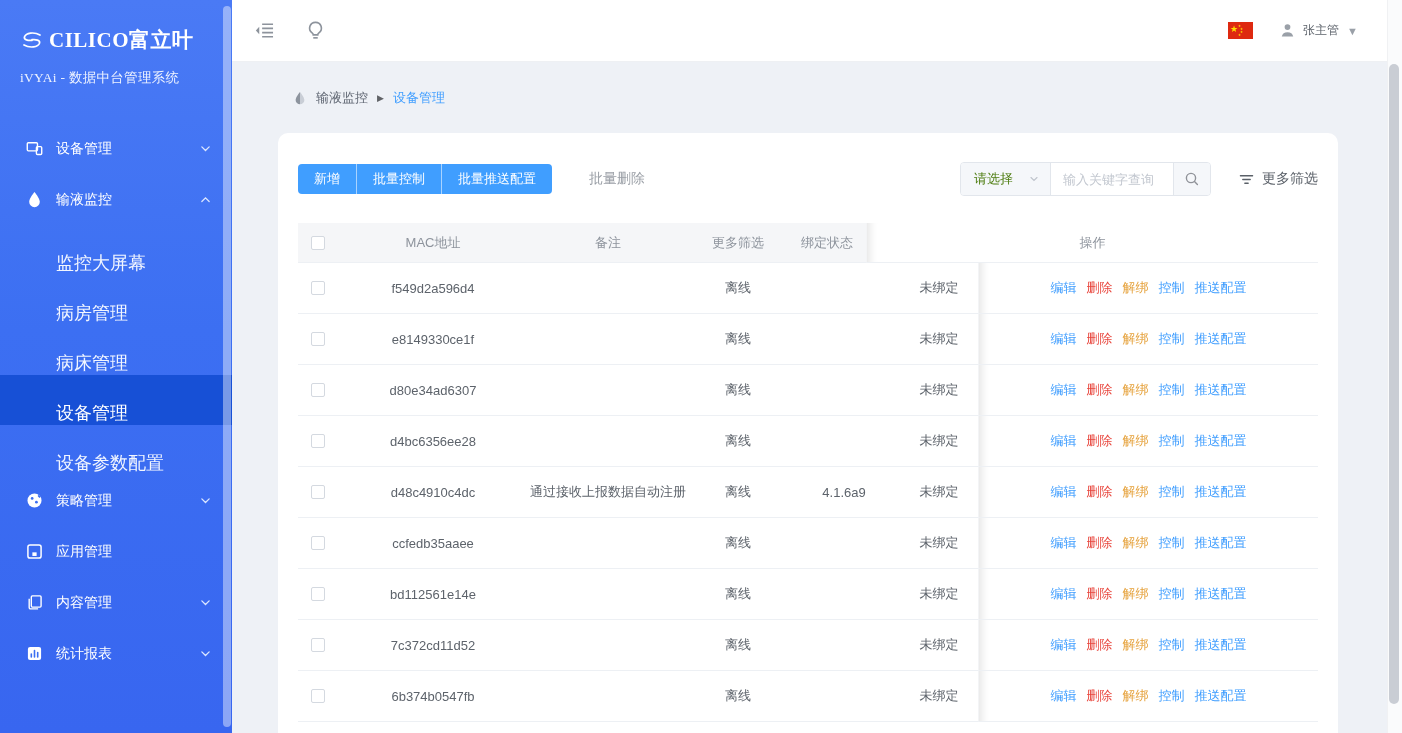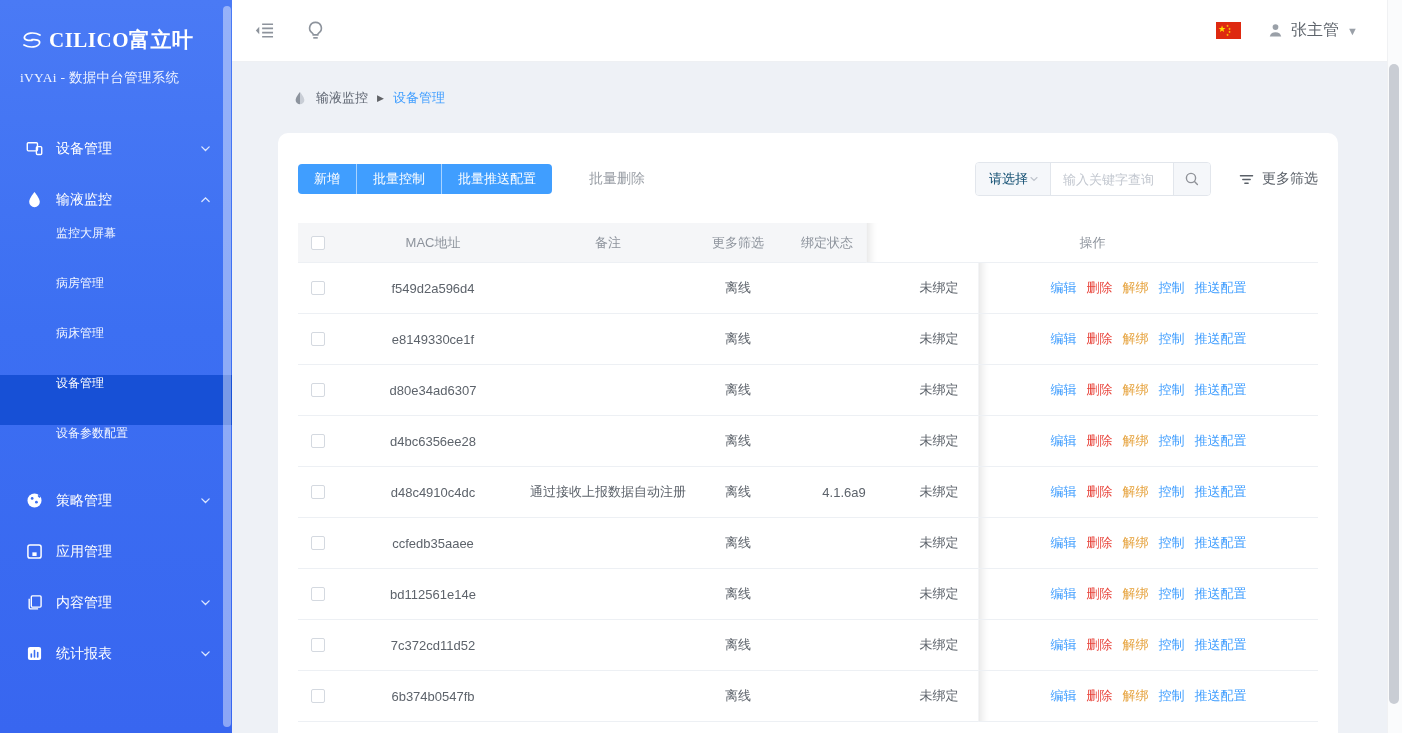--- a/index.html
+++ b/index.html
@@ -15,35 +15,35 @@
   .logo-mark { width:24px; height:24px; }
   .logo-text { font-size:21px; font-weight:bold; letter-spacing:.5px; }
   .logo-sub { font-size:13.5px; margin-top:15px; color:#eef3ff; letter-spacing:.3px; }
   .menu { margin-top:36px; }
   .menu-item { display:flex; align-items:center; height:51px; padding:0 20px 0 26px; font-size:14px; cursor:pointer; }
   .mi-icon { width:17px; height:17px; margin-right:13px; color:#fff; flex:none; }
   .mi-icon svg { width:100%; height:100%; }
   .mi-label { flex:1; }
   .mi-chevron { width:13px; height:13px; color:#dbe6ff; }
   .mi-chevron svg { width:100%; height:100%; }
-  .submenu-item { height:50px; display:flex; align-items:flex-start; padding-left:56px; font-size:12px; color:#f2f6ff; cursor:pointer; }
+  .submenu-item { height:50px; display:flex; align-items:flex-end; padding-left:56px; font-size:18px; color:#f2f6ff; cursor:pointer; }
   .submenu-item.active { background:#1750D6; color:#fff; }
   .side-scroll { position:absolute; top:6px; bottom:6px; right:1px; width:8px; border-radius:4px;
     background:rgba(255,255,255,.42); }
 
   
   .topbar { margin-left:232px; height:62px; background:#fff; display:flex; align-items:center;
     padding:0 22px; border-bottom:1px solid #eef0f3; }
   .tb-icon { width:21px; height:21px; color:#8d939c; cursor:pointer; }
   .tb-icon svg { width:100%; height:100%; }
   .tb-icon + .tb-icon { margin-left:30px; }
   .tb-right { margin-left:auto; display:flex; align-items:center; margin-right:22px; }
   .flag { width:25px; height:17px; cursor:pointer; }
   .user-ic { width:17px; height:17px; margin-left:26px; }
-  .user-name { font-size:16px; color:#5d636b; margin-left:7px; cursor:pointer; }
+  .user-name { font-size:12px; color:#5d636b; margin-left:7px; cursor:pointer; }
   .caret { font-size:11px; color:#9aa0a8; margin-left:8px; cursor:pointer; }
 
   
   .content { margin-left:232px; }
   .breadcrumb { display:flex; align-items:center; height:71px; padding-left:61px; font-size:13px; color:#5f6672; }
   .bc-icon { width:14px; height:14px; margin-right:9px; }
   .bc-sep { font-size:9px; color:#606266; margin:0 9px; }
   .bc-current { color:#409EFF; text-decoration:none; cursor:pointer; }
 
   .card { margin:0 64px 0 46px; background:#fff; border-radius:10px; padding:29px 20px 30px; min-height:600px; }
@@ -54,21 +54,21 @@
   .btn { height:30px; background:#409EFF; color:#fff; border:none; padding:0 16px; font-size:13px;
     cursor:pointer; font-family:inherit; }
   .btn:first-child { border-radius:4px 0 0 4px; }
   .btn:last-child { border-radius:0 4px 4px 0; }
   .btn + .btn { border-left:1px solid rgba(255,255,255,.55); }
   .text-btn { color:#9a9fa6; font-size:14px; margin-left:37px; cursor:pointer; }
   .toolbar-right { margin-left:auto; display:flex; align-items:center; }
   .search-group { display:flex; align-items:stretch; border:1px solid #e2e6ec; border-radius:4px;
     overflow:hidden; height:34px; background:#fff; }
   .sg-select { display:flex; align-items:center; background:#f5f7fa; padding:0 10px 0 13px;
-    font-size:13px; color:#0c4a6e; border-right:1px solid #e2e6ec; cursor:pointer; }
+    font-size:13px; color:#4d7c0f; border-right:1px solid #e2e6ec; cursor:pointer; gap:15px; }
   .sg-chevron { width:12px; height:12px; color:#bfc4cc; }
   .sg-chevron svg { width:100%; height:100%; }
   .sg-input { border:none; outline:none; padding:0 12px; width:122px; font-size:13px; color:#b91c1c; font-family:inherit; }
   .sg-input::placeholder { color:#c3c8d0; }
   .sg-search { width:37px; background:#f5f7fa; border:none; border-left:1px solid #e2e6ec;
     display:flex; align-items:center; justify-content:center; cursor:pointer; }
   .more-filter { display:flex; align-items:center; gap:8px; margin-left:28px; font-size:14px; color:#5a6068; cursor:pointer; }
   .filter-ic { width:15px; height:15px; color:#5a6068; }
   .filter-ic svg { width:100%; height:100%; }
 

